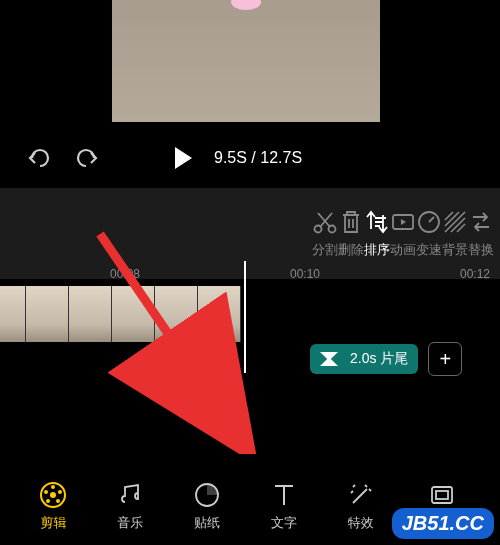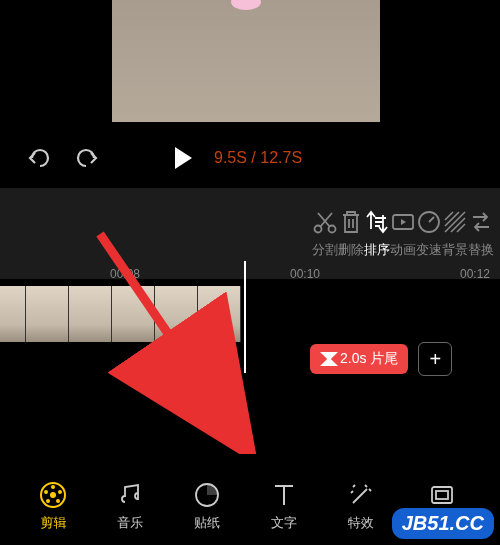--- a/index.html
+++ b/index.html
@@ -2,35 +2,35 @@
 <html><head>
 <meta charset="utf-8">
 <style>
 *{margin:0;padding:0;box-sizing:border-box;font-family:-apple-system,sans-serif}
 body{background:#000;width:500px;height:545px;overflow:hidden;position:relative;color:#fff}
 .preview{position:absolute;left:112px;top:0;width:268px;height:122px;background:linear-gradient(180deg,#a89c8e 0%,#b5a99a 100%)}
 .preview::before{content:'';position:absolute;top:-6px;left:50%;transform:translateX(-50%);width:30px;height:16px;background:#f5c0d8;border-radius:50%}
 .playbar{position:absolute;top:135px;left:0;right:0;height:45px;display:flex;align-items:center}
 .undo{margin-left:26px}.redo{margin-left:22px}
 .play{margin-left:72px}
-.time{margin-left:20px;font-size:16px;color:#c2410c}
+.time{margin-left:20px;font-size:16px;color:#ffffff}
 .toolbar{position:absolute;top:188px;left:0;right:0;height:91px;background:#1c1c1c;display:flex;align-items:center;justify-content:flex-end;padding:8px 6px}
 .tbtn{display:flex;flex-direction:column;align-items:center;gap:6px;color:#888;font-size:13px}
 .tbtn.active{color:#fff}
 .tbtn .ico{width:26px;height:26px;display:flex;align-items:center;justify-content:center}
 .timeline{position:absolute;top:261px;left:0;right:0}
 .ruler{height:25px;display:flex;align-items:center;font-size:12px;color:#888;position:relative}
 .ruler span{position:absolute}.r1{left:110px}.r2{left:290px}.r3{left:460px}
 .clips{height:56px;display:flex;position:relative}
 .clip{height:56px;background:linear-gradient(180deg,#e0d4c4 0%,#c4b8a8 70%,#9a8e7e 100%);border-right:1px solid #333}
 .clip:nth-child(1){width:26px}.clip:nth-child(2){width:43px}.clip:nth-child(3){width:43px}
 .clip:nth-child(4){width:43px}.clip:nth-child(5){width:43px}.clip:nth-child(6){width:43px}
 .playhead{position:absolute;left:244px;top:261px;width:2px;height:112px;background:#fff;z-index:10}
 .tail{position:absolute;top:342px;left:310px;display:flex;gap:10px;align-items:center}
-.tailbox{background:#ef4444;border-radius:6px;padding:6px 10px;display:flex;align-items:center;gap:2px;font-size:14px}
+.tailbox{background:#0f766e;border-radius:6px;padding:6px 10px;display:flex;align-items:center;gap:12px;font-size:14px}
 .bow{display:inline-block;width:18px;height:14px;background:#fff;clip-path:polygon(0 0,40% 50%,0 100%,100% 100%,60% 50%,100% 0)}
 .plusbox{width:34px;height:34px;border:1.5px solid #666;border-radius:6px;display:flex;align-items:center;justify-content:center;font-size:20px;color:#fff}
 .arrow{position:absolute;top:224px;left:90px;width:170px;height:230px;pointer-events:none;z-index:20}
 .bottombar{position:absolute;bottom:0;left:0;right:0;height:78px;background:#000;display:flex;align-items:center;justify-content:space-around;padding:0 15px}
 .bbtn{display:flex;flex-direction:column;align-items:center;gap:4px;color:#ccc;font-size:13px}
 .bbtn.sel{color:#ffcc00}
 .bbtn .ico{width:30px;height:30px;display:flex;align-items:center;justify-content:center}
 .watermark{position:absolute;right:6px;bottom:6px;background:#1560d0;color:#fff;font-weight:700;font-size:20px;padding:4px 10px;border-radius:12px;font-style:italic;z-index:30}
 svg{display:block}
 </style>

